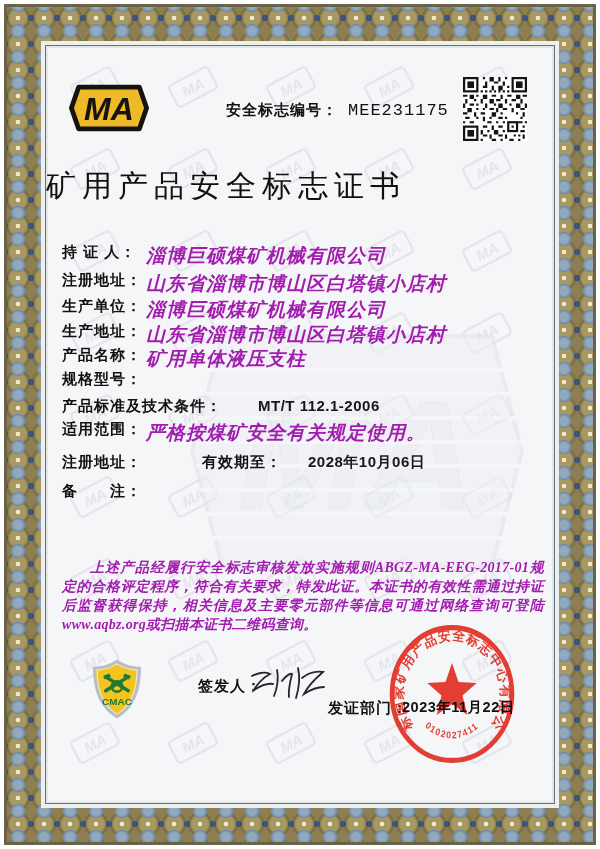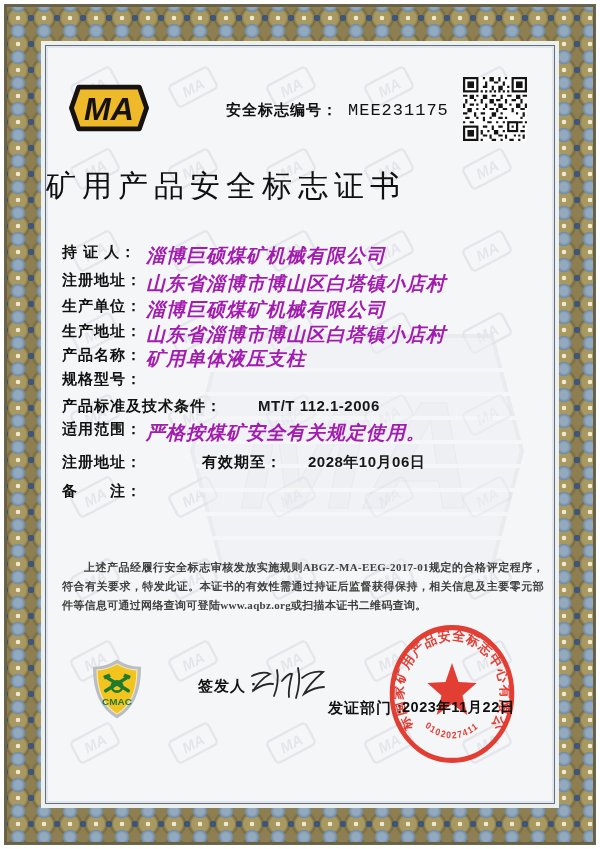--- a/index.html
+++ b/index.html
@@ -41,22 +41,22 @@
   .val-kai{font-family:"Liberation Serif","DejaVu Serif",serif;font-style:italic;
            font-weight:bold;font-size:19px;color:#a21caf;letter-spacing:1px;}
   .val-num{font-family:"Liberation Sans","DejaVu Sans",sans-serif;font-weight:bold;
            font-size:15px;color:#171717;letter-spacing:.5px;}
   .r1{top:197px}.r2{top:225px}.r3{top:251px}.r4{top:276px}.r5{top:300px}
   .r6{top:324px}.r7{top:351px}.r8{top:374px}.r9{top:407px}.r10{top:436px}
   .vlabel{font-weight:bold;margin-left:56px;letter-spacing:1px;color:#111;}
   .vval{margin-left:26px;}
   
   .statement{position:absolute;left:16px;top:512px;width:482px;
-    font-family:"Liberation Serif","DejaVu Serif",serif;font-weight:bold;
-    font-size:11px;line-height:19px;color:#404040;text-align:justify;text-indent:2em;
+    font-family:"Liberation Serif","DejaVu Serif",serif;font-style:italic;font-weight:bold;
+    font-size:14px;line-height:19px;color:#a21caf;text-align:justify;text-indent:2em;
     letter-spacing:.3px;}
   
   .cmac{position:absolute;left:45px;top:613px;width:52px;height:60px;}
   .issuer-lbl{position:absolute;left:152px;top:631px;font-weight:bold;font-size:15px;
               color:#111;letter-spacing:1px;}
   .signature{position:absolute;left:200px;top:610px;width:82px;height:50px;}
   .dept-lbl{position:absolute;left:282px;top:632px;font-weight:bold;font-size:15px;
             color:#111;letter-spacing:1px;margin-top:21px;}
   .seal{position:absolute;left:340px;top:575px;width:132px;height:146px;}
   .seal-date{position:absolute;left:356px;top:652px;font-size:14.5px;font-weight:bold;

